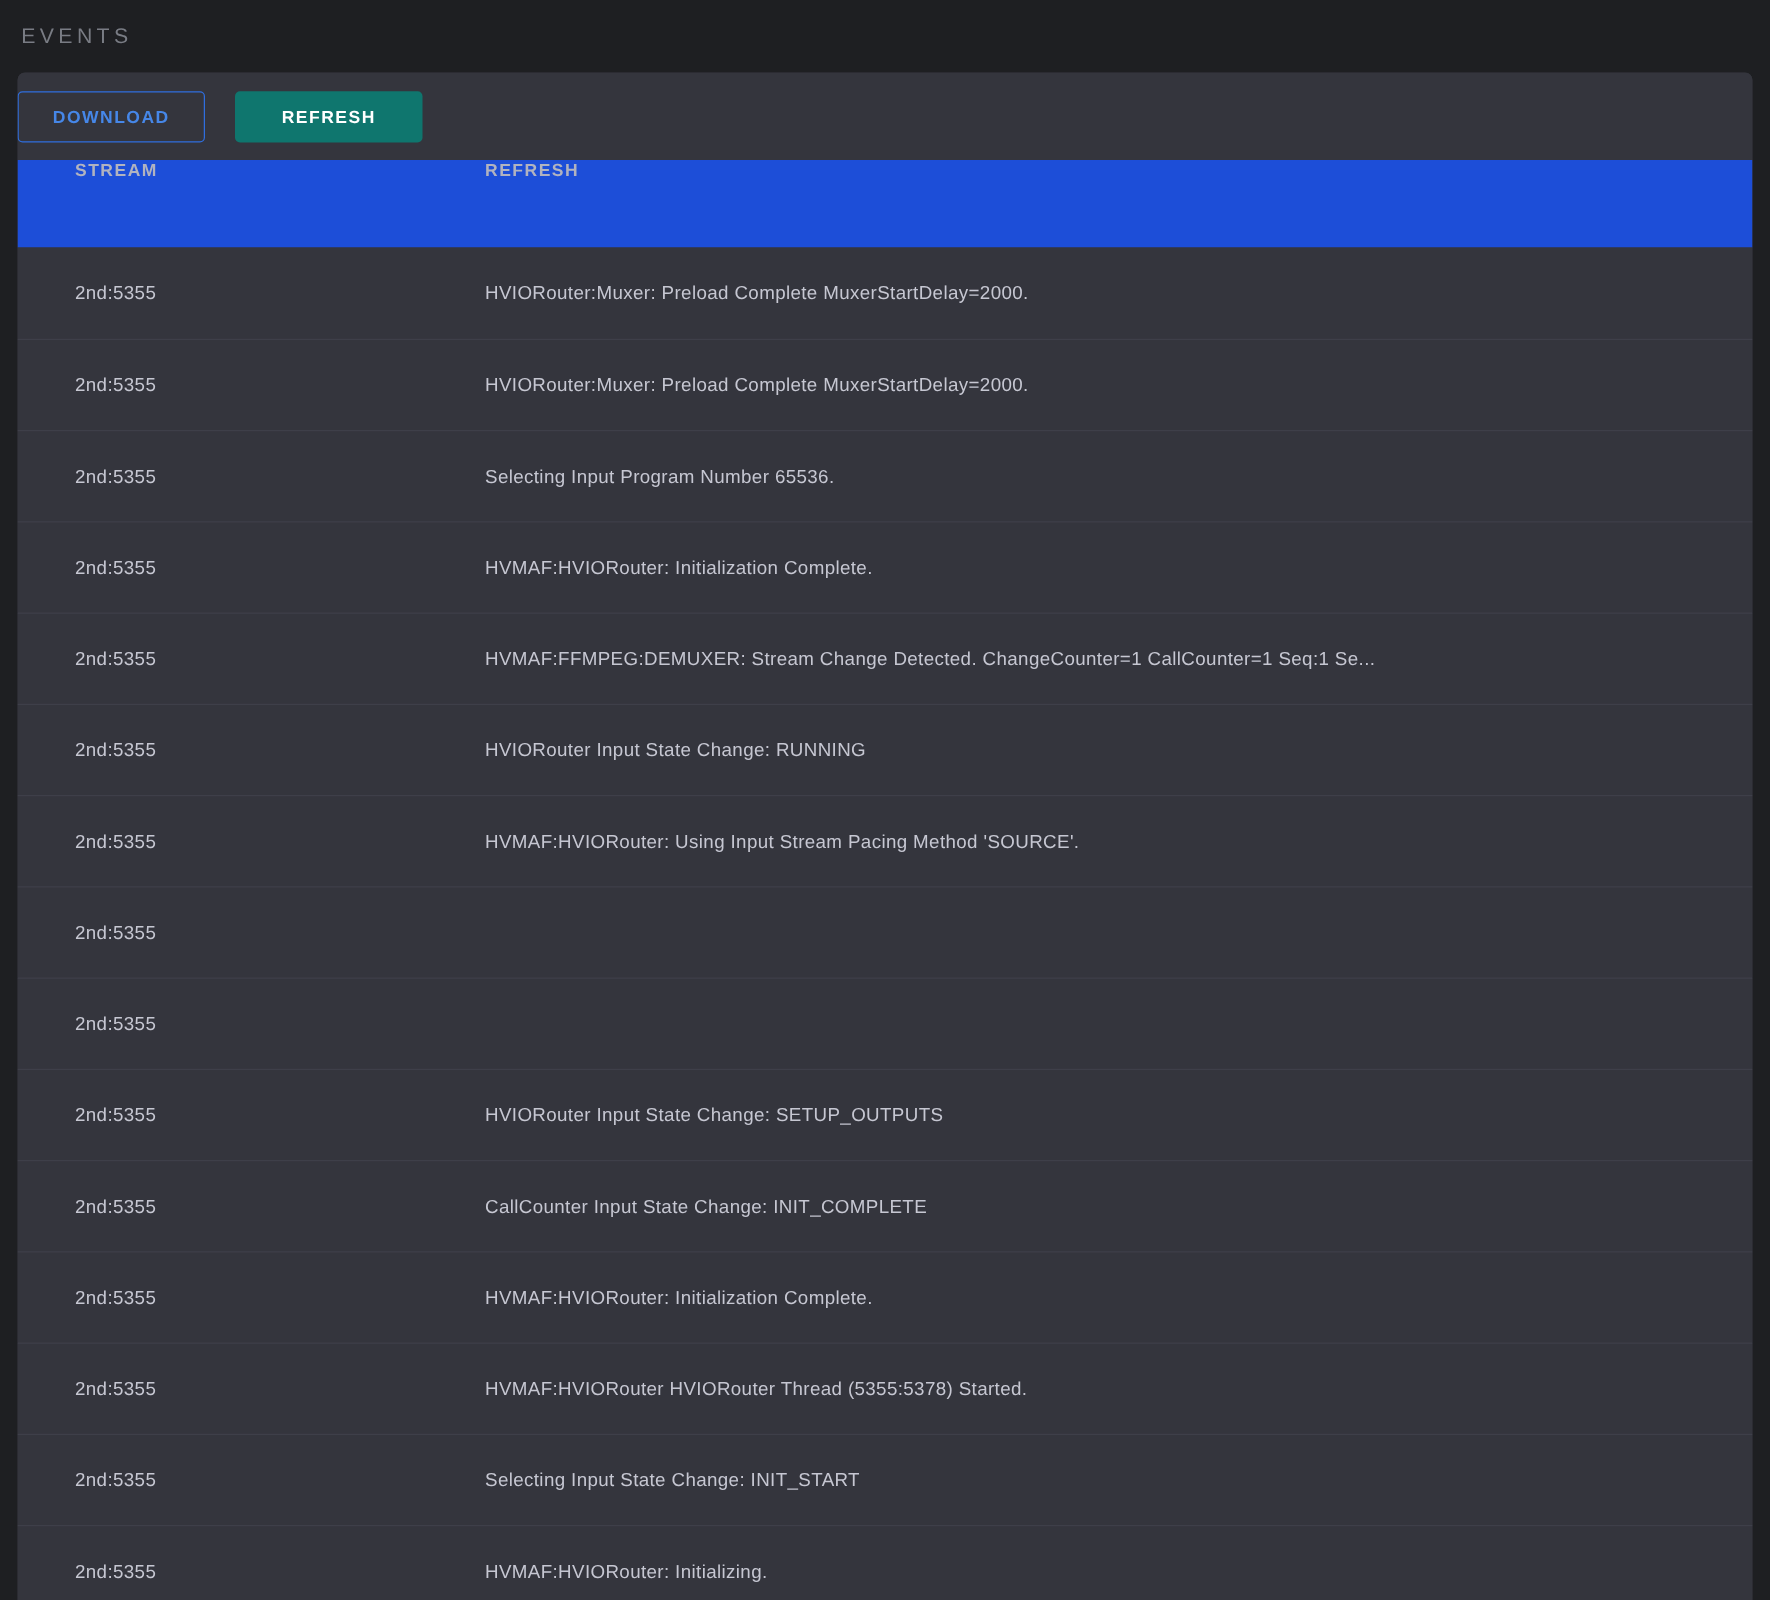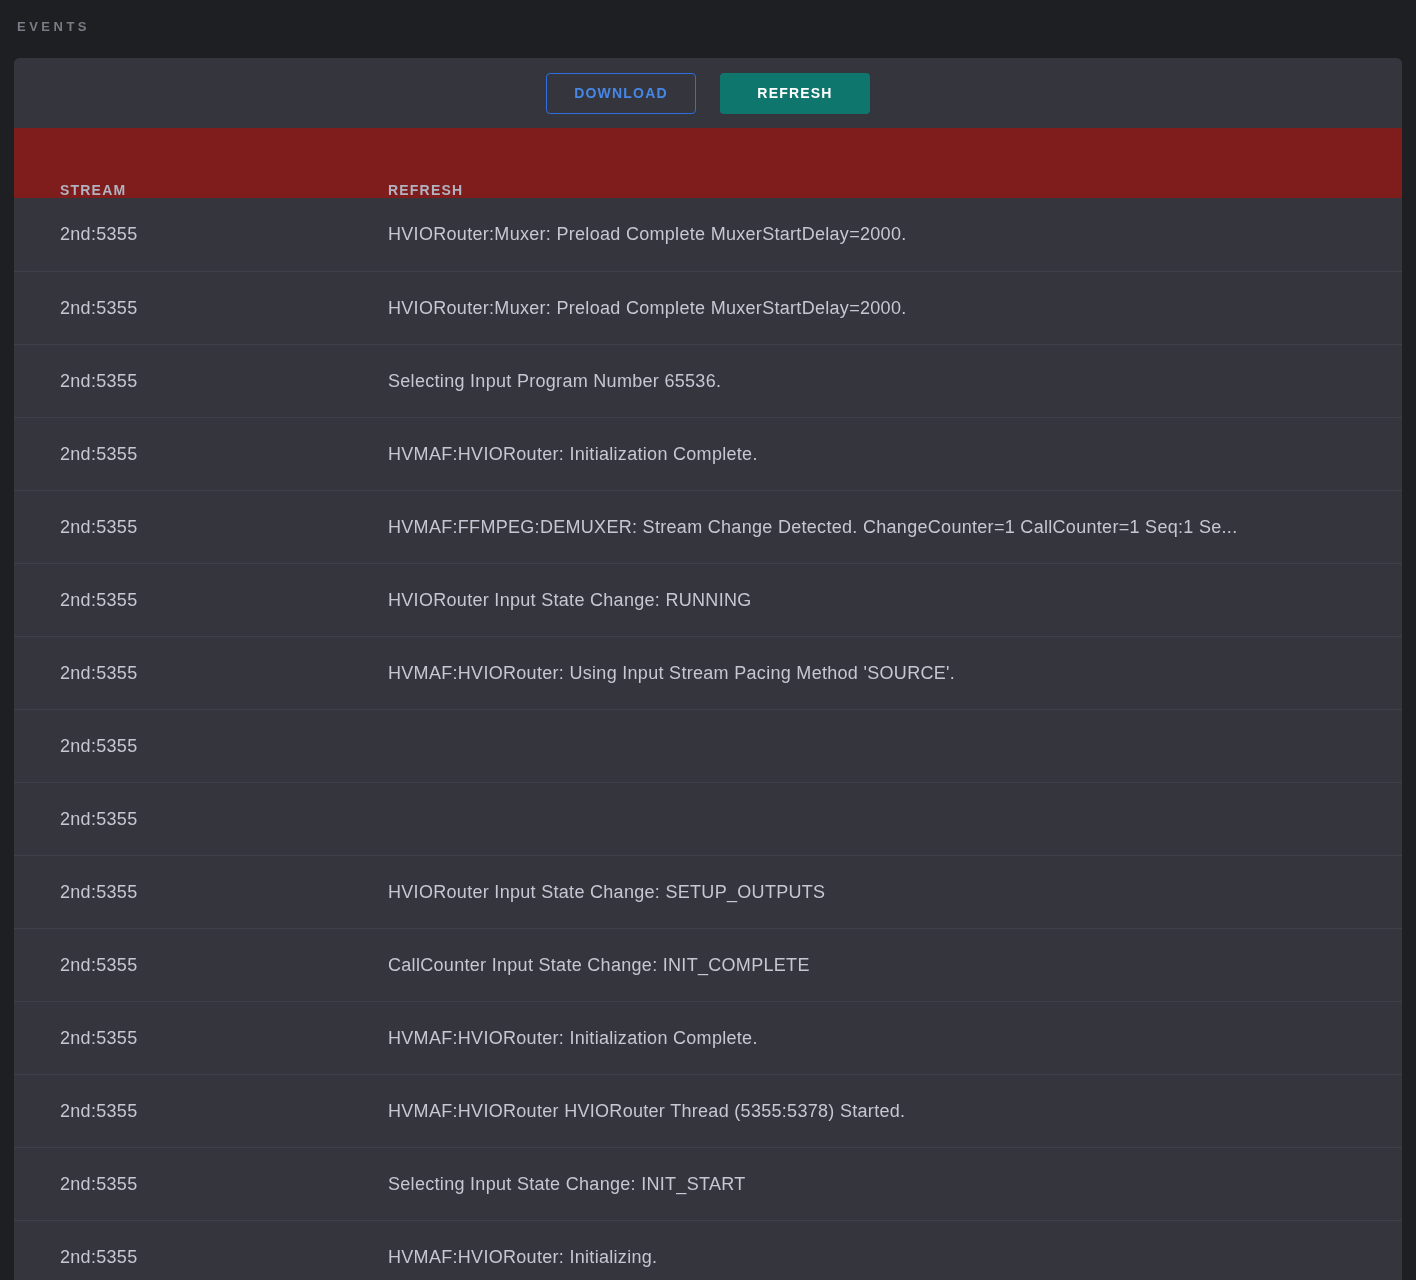--- a/index.html
+++ b/index.html
@@ -5,39 +5,39 @@
   * { margin: 0; padding: 0; box-sizing: border-box; }
   html, body {
     width: 1416px; height: 1280px;
     background: #1e1f22;
     font-family: "Liberation Sans", sans-serif;
     overflow: hidden;
   }
   .page-title {
     position: absolute;
     left: 17px; top: 19px;
-    font-size: 13px;
-    font-weight: 700;
+    font-size: 17px;
+    font-weight: 400;
     letter-spacing: 3.5px;
     color: #797c84;
   }
   .panel {
     position: absolute;
     left: 14px; top: 58px;
     width: 1388px;
     height: 1222px;
     background: #34353d;
     border-radius: 6px 6px 0 0;
     overflow: hidden;
   }
   .toolbar {
     height: 70px;
     display: flex;
     align-items: center;
-    justify-content: center;
+    justify-content: flex-start;
     gap: 24px;
     background: #34353d;
   }
   .btn {
     width: 150px;
     height: 41px;
     border-radius: 4px;
     font-family: "Liberation Sans", sans-serif;
     font-size: 14px;
     font-weight: 700;
@@ -52,23 +52,23 @@
     border: 1px solid #2f6ede;
     color: #4687e8;
   }
   .btn-solid {
     background: #0f766e;
     border: none;
     color: #ffffff;
   }
   .table-header {
     height: 70px;
-    background: #7f1d1d;
+    background: #1d4ed8;
     display: flex;
-    align-items: flex-end;
+    align-items: flex-start;
     color: #b1b3c0;
     font-size: 14px;
     font-weight: 600;
     letter-spacing: 1.2px;
   }
   .col-stream {
     width: 374px;
     padding-left: 46px;
     flex-shrink: 0;
   }
@@ -77,21 +77,21 @@
     min-width: 0;
     white-space: nowrap;
     overflow: hidden;
   }
   .row {
     height: 73px;
     display: flex;
     align-items: center;
     background: #34353d;
     color: #c6c7d2;
-    font-size: 18px;
+    font-size: 15px;
     letter-spacing: 0.3px;
   }
   .row + .row {
     border-top: 1px solid #3e3f49;
   }
 </style>
 </head>
 <body>
 
 <div class="page-title">EVENTS</div>

